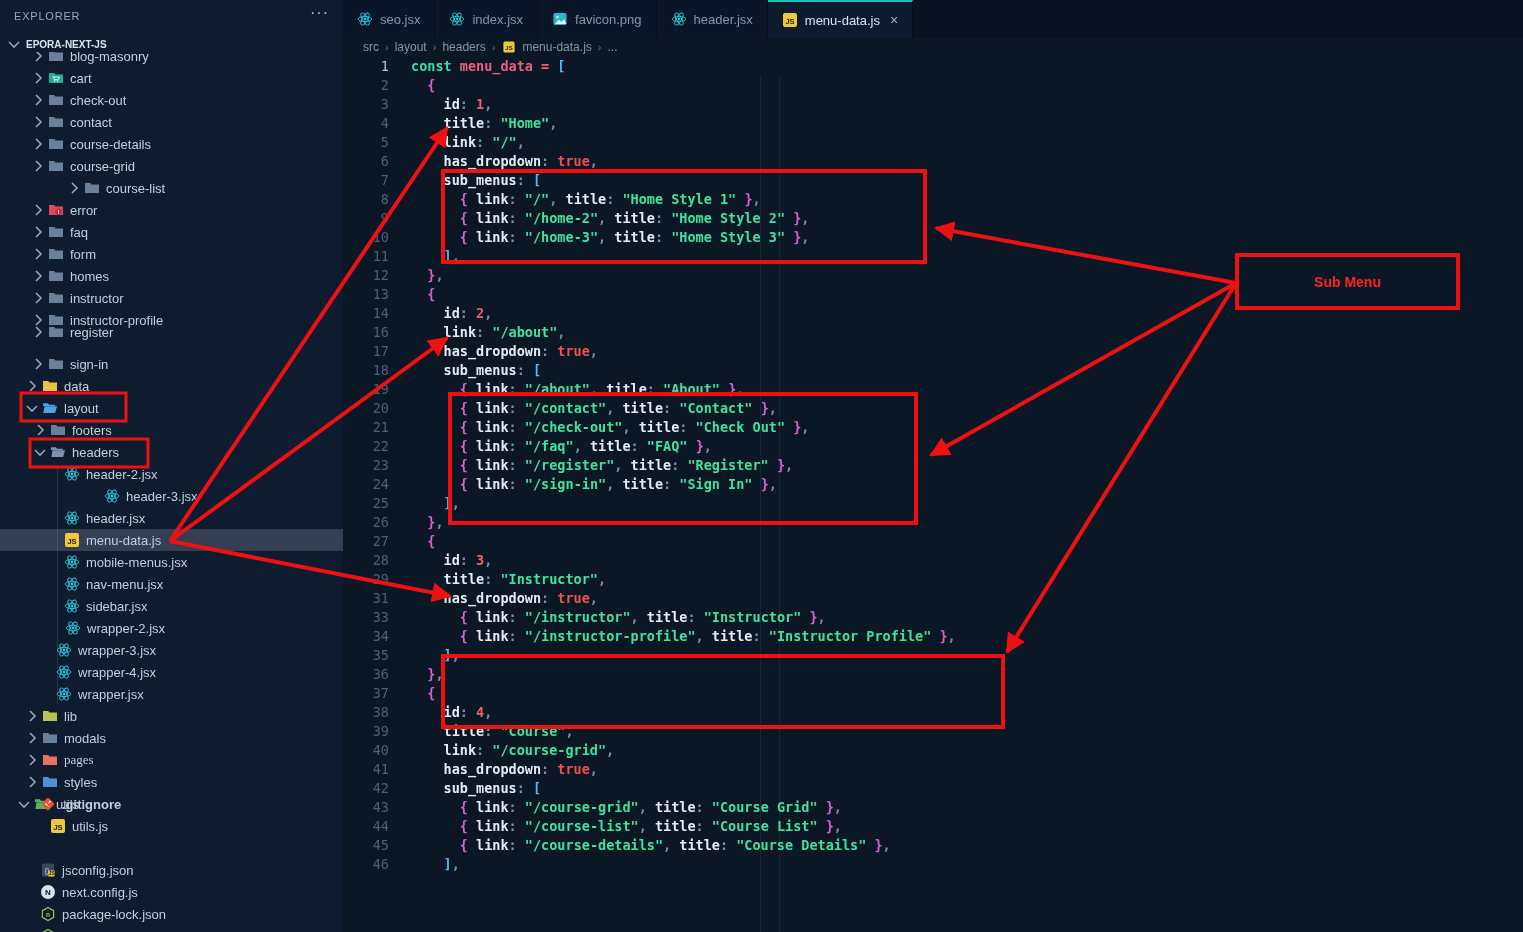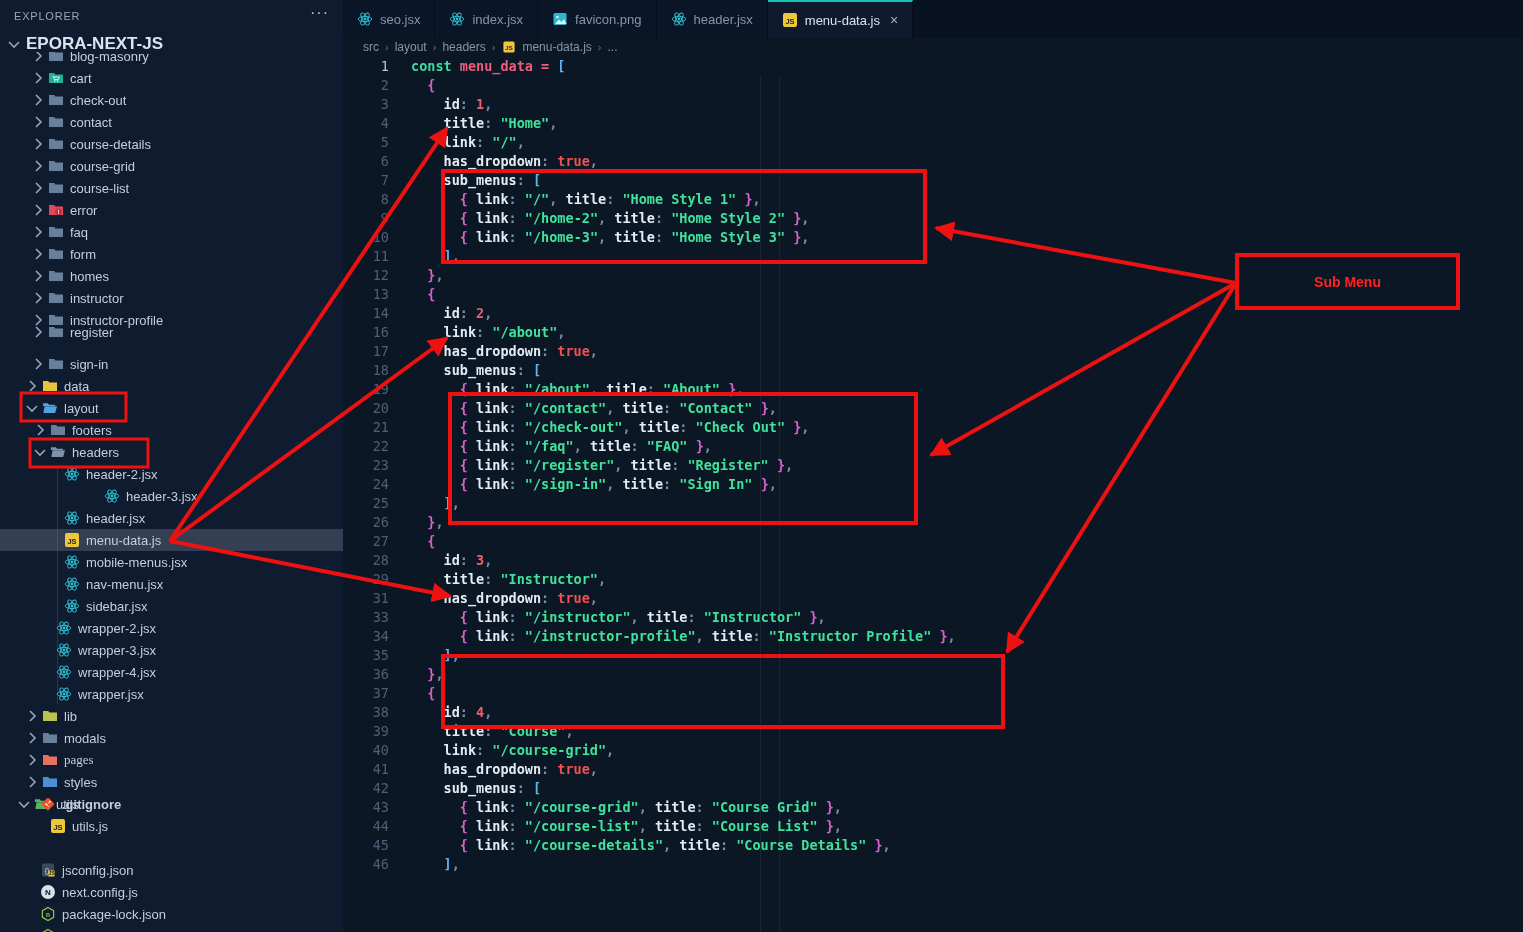--- a/index.html
+++ b/index.html
@@ -3,21 +3,21 @@
 <meta charset="utf-8">
 <style>
   html,body{margin:0;padding:0;background:#0c1725;}
   body{width:1523px;height:932px;position:relative;overflow:hidden;
        font-family:"Liberation Sans",sans-serif;-webkit-font-smoothing:antialiased;}
   
   #sidebar{position:absolute;left:0;top:0;width:343px;height:932px;background:#0f1c2f;z-index:1;}
   #sidetop{position:absolute;left:0;top:0;width:343px;height:52px;background:#0f1c2f;z-index:3;}
   #exp-header{position:absolute;left:14px;top:10px;font-size:11px;letter-spacing:.8px;color:#97a7bb;}
   #exp-more{position:absolute;right:14px;top:4px;font-size:16px;color:#b9c6d6;letter-spacing:1px;cursor:pointer;}
-  #root-row{position:absolute;left:0;top:36px;width:343px;height:16px;display:flex;align-items:center;color:#dbe4ee;font-weight:bold;font-size:17px;}
+  #root-row{position:absolute;left:0;top:36px;width:343px;height:16px;display:flex;align-items:center;color:#dbe4ee;font-weight:bold;font-size:10px;}
   #root-row .chev{margin:0 4px 0 6px;display:flex;}
   #tree{position:absolute;left:0;top:45px;width:343px;z-index:1;}
   .trow{position:absolute;left:0;width:343px;height:22px;display:flex;align-items:center;color:#c3cfdd;font-size:13px;cursor:pointer;white-space:nowrap;}
   .trow.sel{background:#343f53;}
   .trow .chev{width:16px;height:16px;display:flex;align-items:center;justify-content:center;margin-right:2px;flex:0 0 16px;}
   .trow .fic{width:16px;height:16px;margin-right:6px;display:flex;align-items:center;justify-content:center;flex:0 0 16px;}
   #tree-guide{position:absolute;left:57px;top:466px;width:1px;height:238px;background:rgba(130,155,190,.22);z-index:2;}
   
   #tabstrip{position:absolute;left:343px;top:0;width:1180px;height:38px;background:#081220;display:flex;z-index:1;}
   .tab{height:38px;display:flex;align-items:center;padding:0 14px;background:#0a1628;color:#8296ad;font-size:13px;border-right:1px solid #060d18;cursor:pointer;box-sizing:border-box;}
@@ -128,21 +128,21 @@
             <path d="M6 3l5 5-5 5" fill="none" stroke="#93a6bc" stroke-width="1.6"></path>
           </svg>
         </span>
         <span class="fic">
           <svg width="16" height="16" viewBox="0 0 16 16">
             <path d="M1 3h5.2l1.2 1.6H15V13H1z" fill="#69809b"></path>
           </svg>
         </span>
         <span>course-grid</span>
       </div>
-      <div class="trow" style="top: 132px;">
+      <div class="trow" style="top: 132px; margin-left: 36px;">
         <span style="width:30px;flex:0 0 30px"></span>
         <span class="chev">
           <svg width="16" height="16" viewBox="0 0 16 16">
             <path d="M6 3l5 5-5 5" fill="none" stroke="#93a6bc" stroke-width="1.6"></path>
           </svg>
         </span>
         <span class="fic">
           <svg width="16" height="16" viewBox="0 0 16 16">
             <path d="M1 3h5.2l1.2 1.6H15V13H1z" fill="#69809b"></path>
           </svg>
@@ -408,21 +408,21 @@
             <g fill="none" stroke="#2ec1d6" stroke-width="0.9">
               <ellipse cx="8" cy="8" rx="6.8" ry="2.6"></ellipse>
               <ellipse cx="8" cy="8" rx="6.8" ry="2.6" transform="rotate(60 8 8)"></ellipse>
               <ellipse cx="8" cy="8" rx="6.8" ry="2.6" transform="rotate(120 8 8)"></ellipse>
             </g>
             <circle cx="8" cy="8" r="1.4" fill="#2ec1d6"></circle>
           </svg>
         </span>
         <span>sidebar.jsx</span>
       </div>
-      <div class="trow" style="top: 572px;">
+      <div class="trow" style="top: 572px; margin-left: 9px;">
         <span style="width:56px;flex:0 0 56px"></span>
         <span class="fic">
           <svg width="16" height="16" viewBox="0 0 16 16">
             <g fill="none" stroke="#2ec1d6" stroke-width="0.9">
               <ellipse cx="8" cy="8" rx="6.8" ry="2.6"></ellipse>
               <ellipse cx="8" cy="8" rx="6.8" ry="2.6" transform="rotate(60 8 8)"></ellipse>
               <ellipse cx="8" cy="8" rx="6.8" ry="2.6" transform="rotate(120 8 8)"></ellipse>
             </g>
             <circle cx="8" cy="8" r="1.4" fill="#2ec1d6"></circle>
           </svg>

